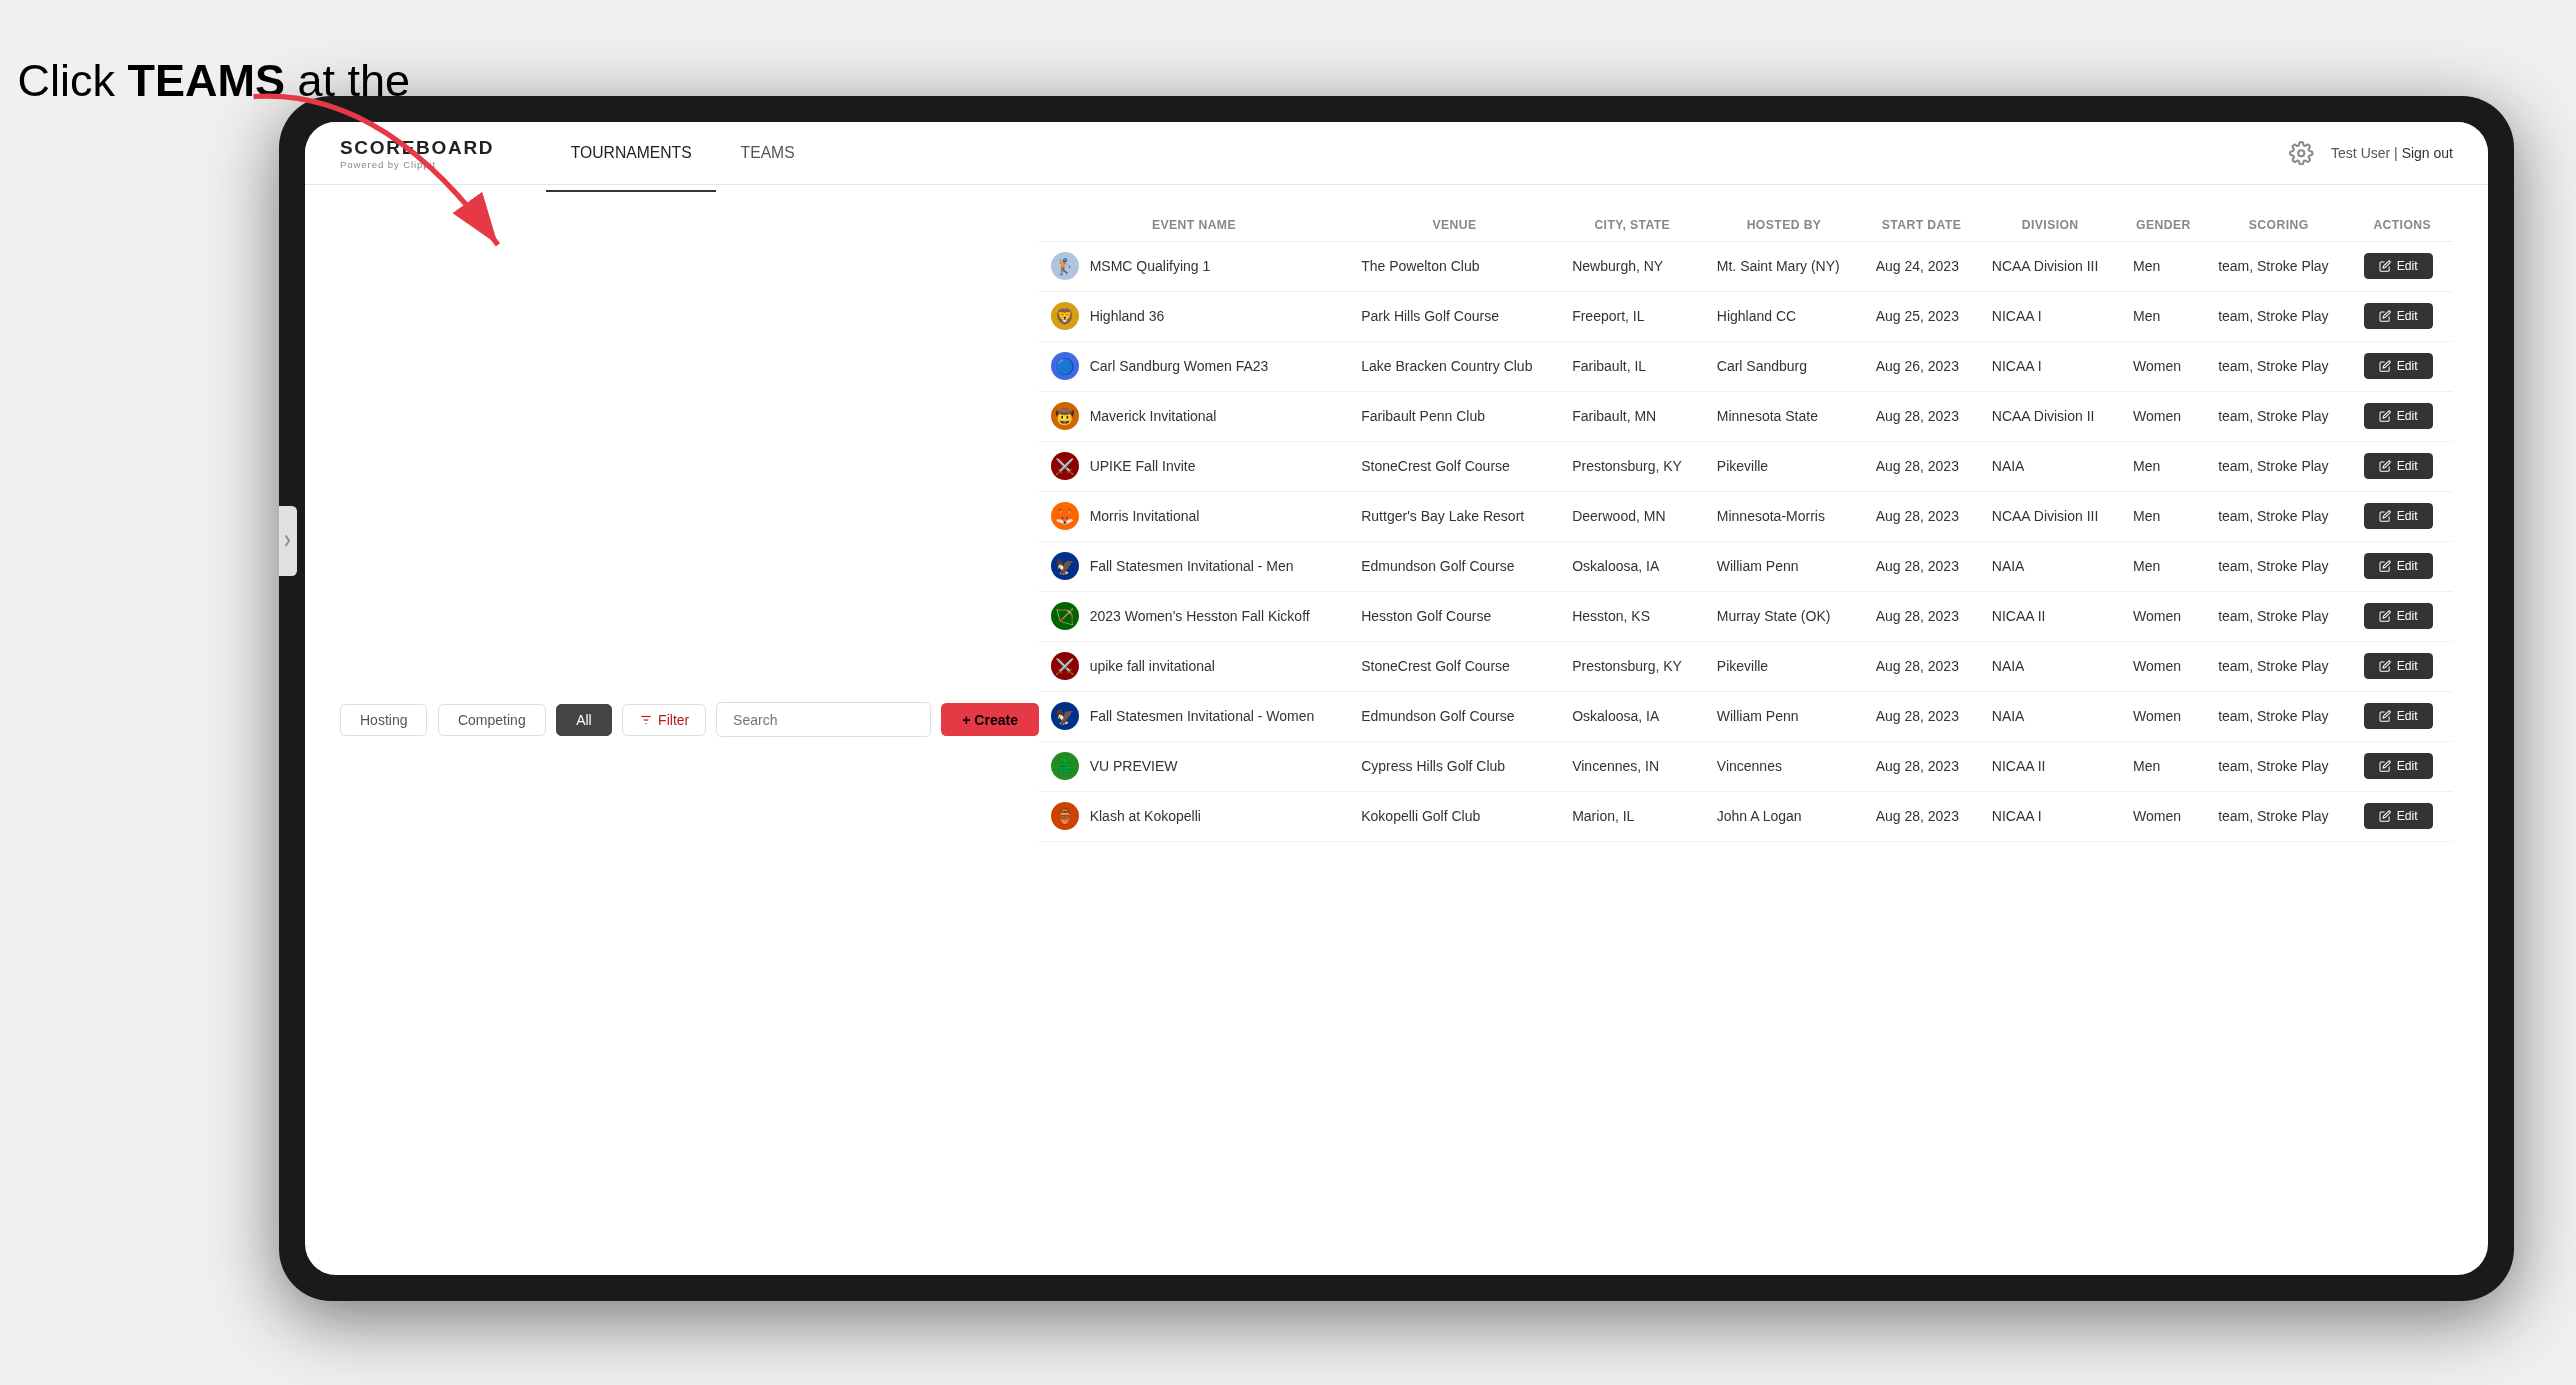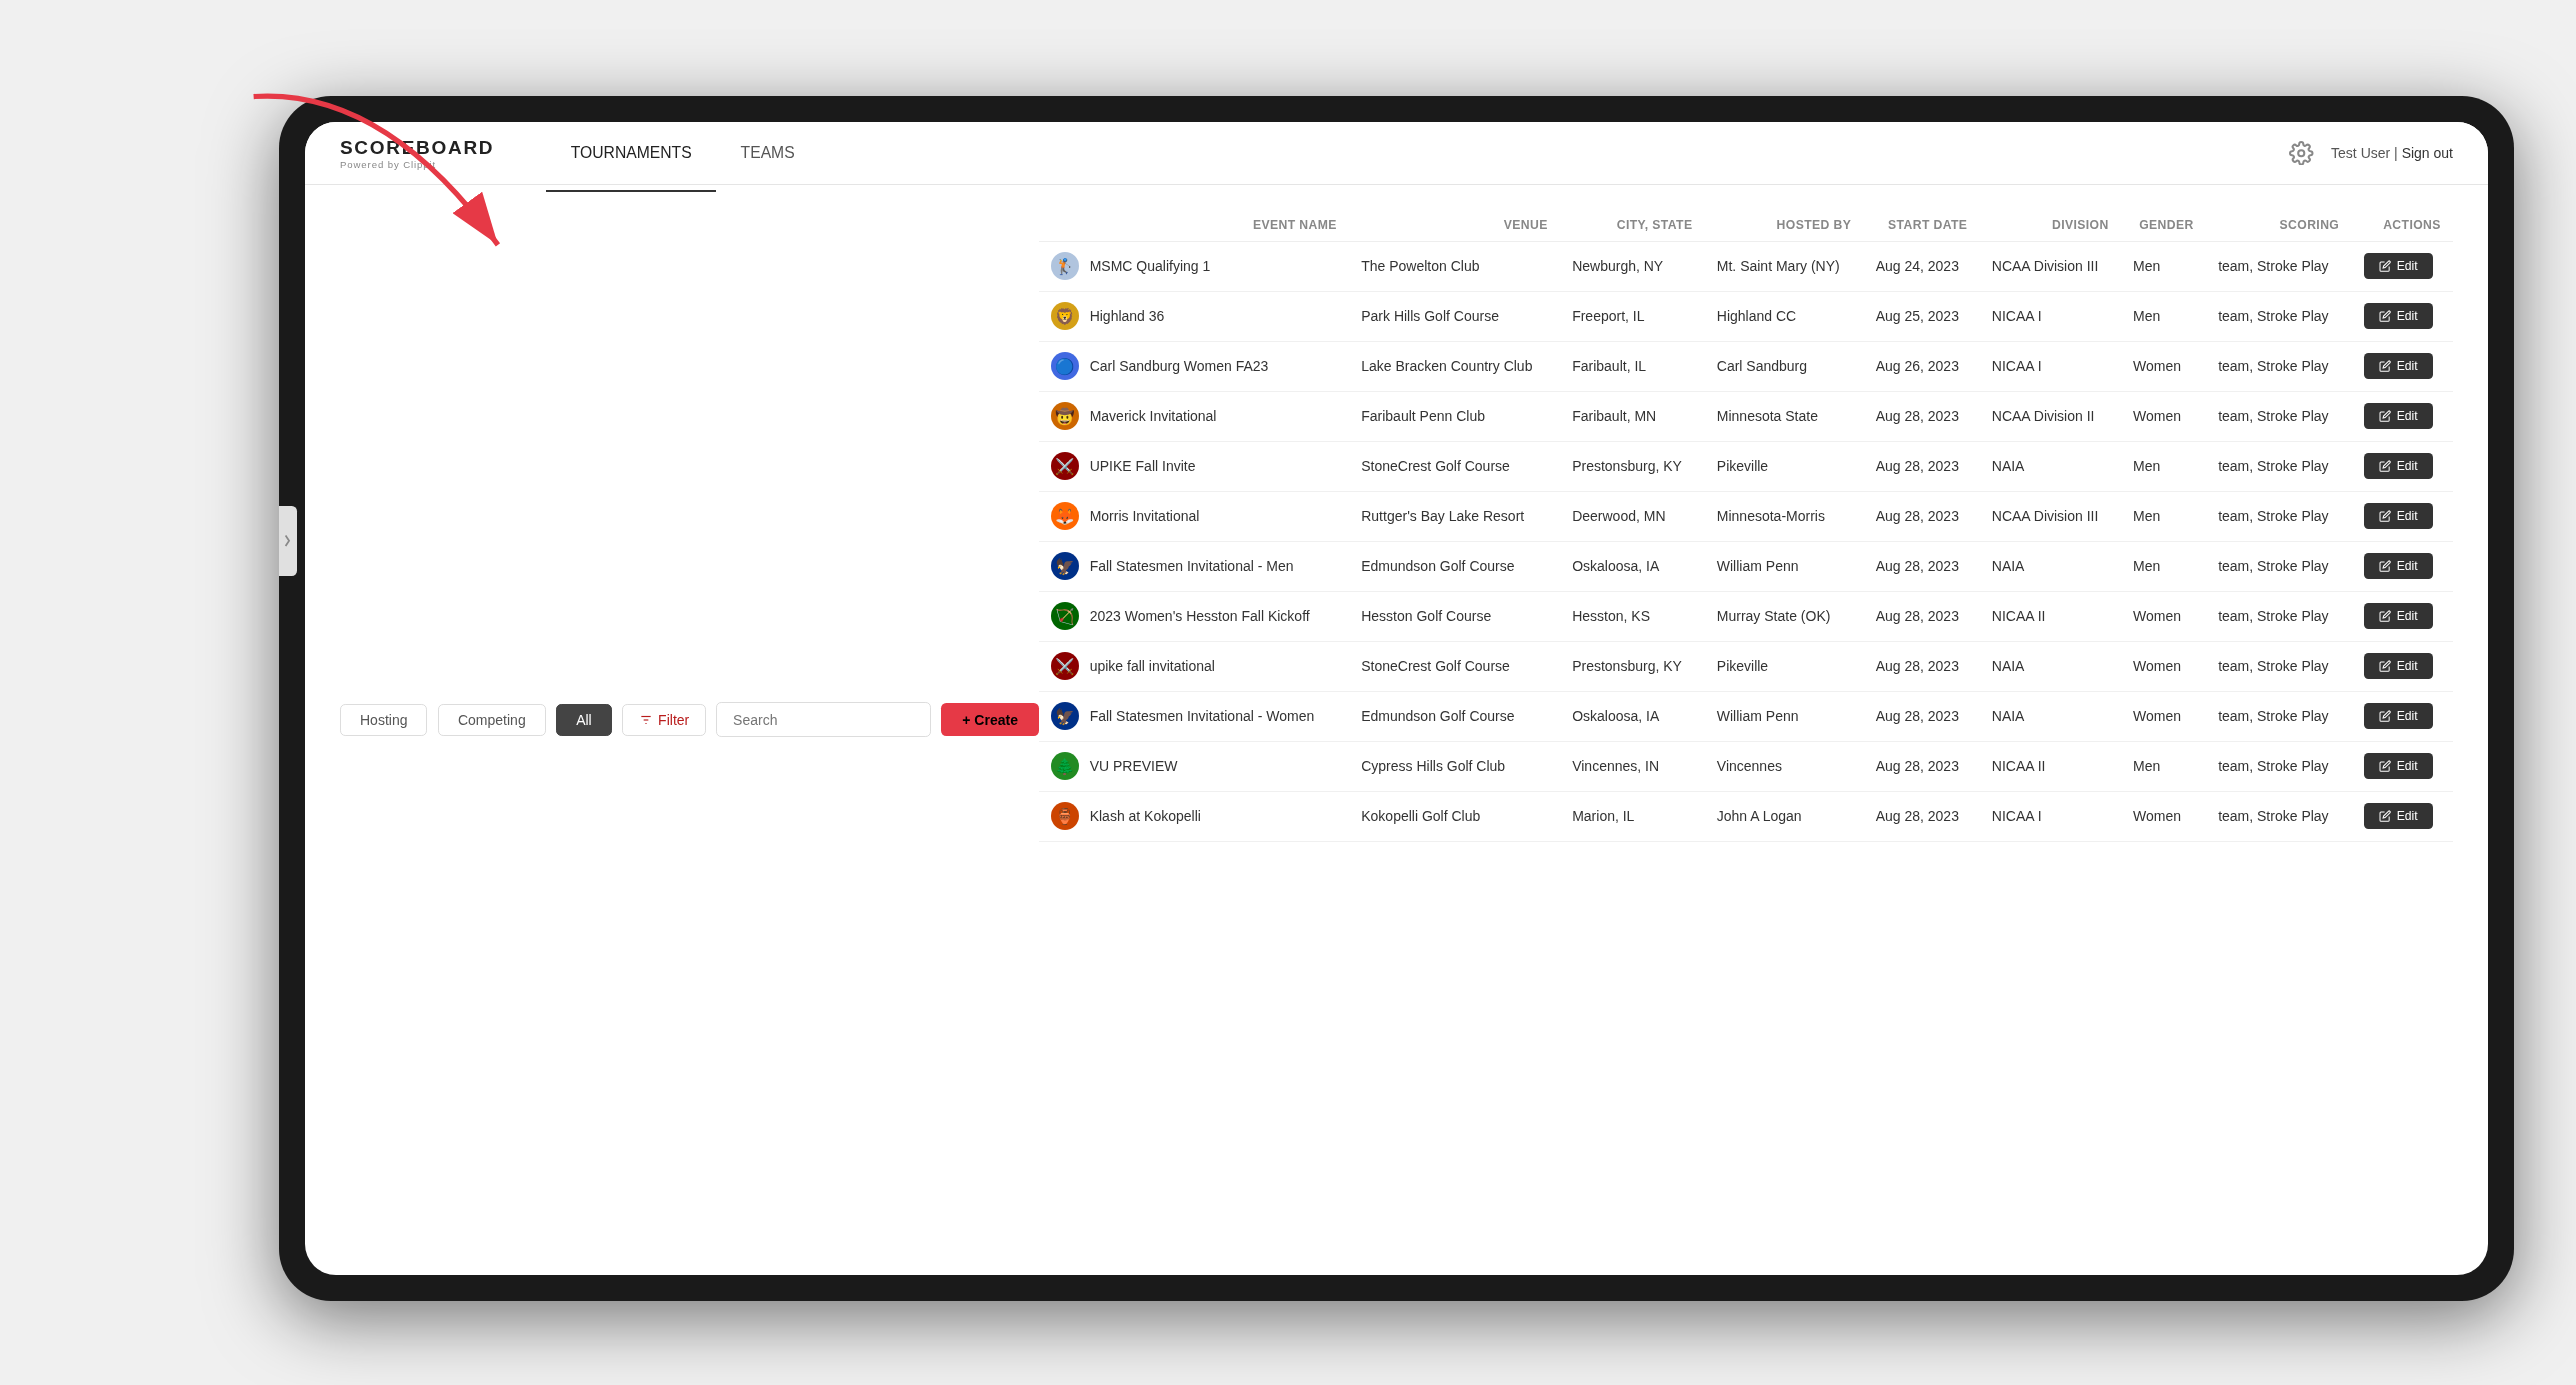--- a/index.html
+++ b/index.html
@@ -210,21 +210,21 @@
       width: 100%;
       border-collapse: collapse;
       font-size: 14px;
     }
 
     thead tr {
       border-bottom: 1.7px solid #eee;
     }
 
     thead th {
-      text-align: right;
+      text-align: center;
       padding: 8.7px 12.2px;
       font-size: 12.2px;
       font-weight: 600;
       color: #888;
       letter-spacing: 0.4px;
       white-space: nowrap;
     }
 
     tbody tr {
       border-bottom: 0.9px solid #f0f0f0;
@@ -287,21 +287,21 @@
       z-index: 50;
       display: flex;
       align-items: center;
       justify-content: center;
     }
   </style>
 </head>
 <body>
 
 <div class="instruction">
-  <br>
+  <span>Click <strong>TEAMS</strong> at the</span><br>
 </div>
 
 <svg class="arrow-container" style="position:absolute;top:70px;left:210px;width:349px;height:245px;z-index:100;" viewBox="0 0 400 280">
   <defs>
     <marker id="arrowhead" markerWidth="10" markerHeight="7" refX="10" refY="3.5" orient="auto">
       <polygon points="0 0, 10 3.5, 0 7" fill="#e63946"></polygon>
     </marker>
   </defs>
   <path d="M 50 30 Q 200 20 330 200" stroke="#e63946" stroke-width="6" fill="none" marker-end="url(#arrowhead)"></path>
 </svg>

